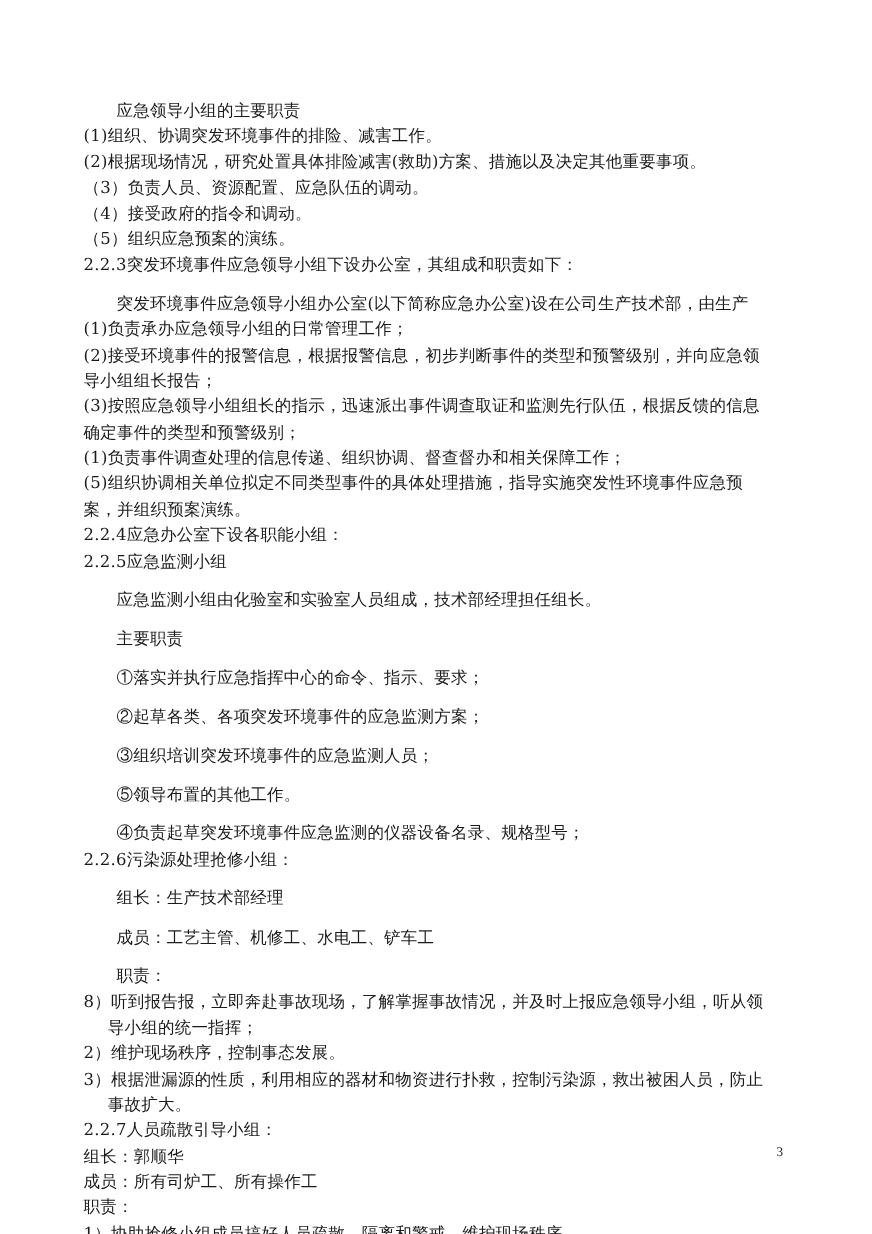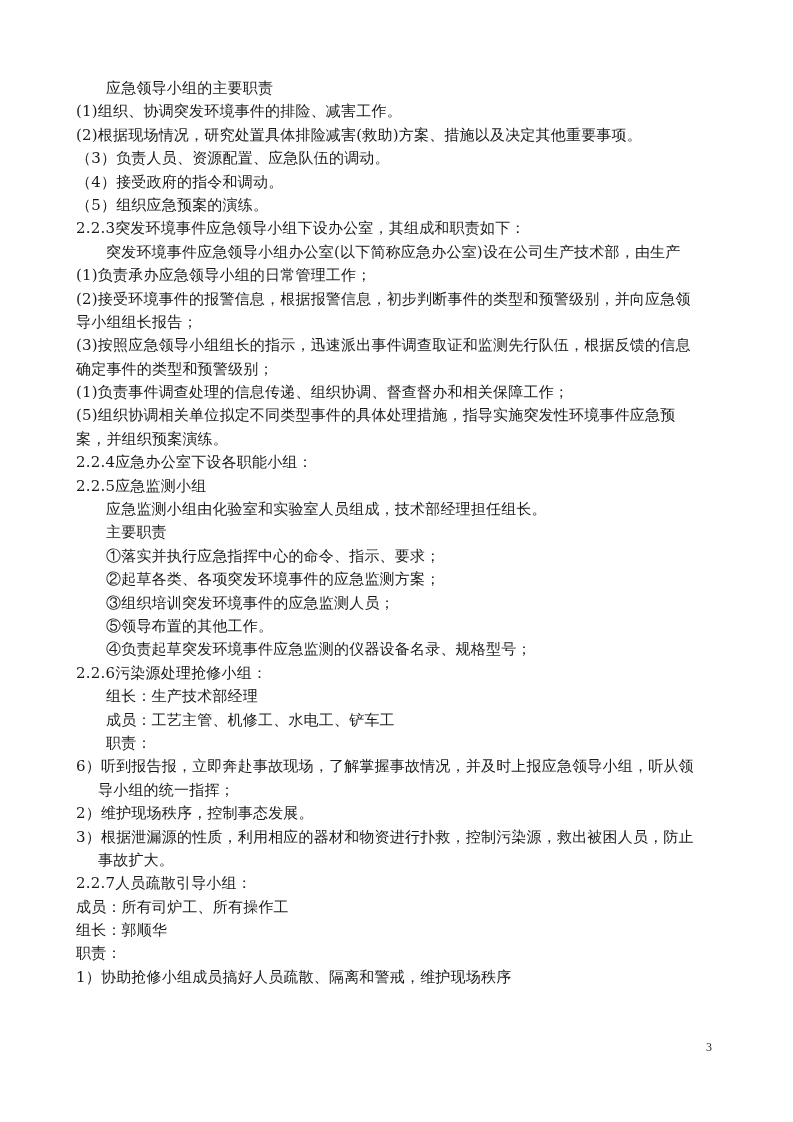--- a/index.html
+++ b/index.html
@@ -21,21 +21,21 @@
       top: 77px;
       width: 644px;
     }
     .line {
       font-size: 15px;
       line-height: 23.4px;
       height: 23.4px;
       white-space: nowrap;
       letter-spacing: 0.2px;
     }
-    .indent { padding-left: 30px; }
+    .indent { padding-left: 30px; margin-top: 12px; }
     .hang { padding-left: 22px; }
     .page-number {
       position: absolute;
       left: 706px;
       top: 1040px;
       font-size: 12px;
       font-family: "Liberation Serif", serif;
       color: #222;
     }
   </style>
@@ -70,26 +70,26 @@
   <div class="line indent">①落实并执行应急指挥中心的命令、指示、要求；</div>
   <div class="line indent">②起草各类、各项突发环境事件的应急监测方案；</div>
   <div class="line indent">③组织培训突发环境事件的应急监测人员；</div>
   <div class="line indent">⑤领导布置的其他工作。</div>
   <div class="line indent">④负责起草突发环境事件应急监测的仪器设备名录、规格型号；</div>
 
   <div class="line">2.2.6污染源处理抢修小组：</div>
   <div class="line indent">组长：生产技术部经理</div>
   <div class="line indent">成员：工艺主管、机修工、水电工、铲车工</div>
   <div class="line indent">职责：</div>
-  <div class="line">6）听到报告报，立即奔赴事故现场，了解掌握事故情况，并及时上报应急领导小组，听从领</div>
+  <div class="line">8）听到报告报，立即奔赴事故现场，了解掌握事故情况，并及时上报应急领导小组，听从领</div>
   <div class="line hang">导小组的统一指挥；</div>
   <div class="line">2）维护现场秩序，控制事态发展。</div>
   <div class="line">3）根据泄漏源的性质，利用相应的器材和物资进行扑救，控制污染源，救出被困人员，防止</div>
   <div class="line hang">事故扩大。</div>
 
   <div class="line">2.2.7人员疏散引导小组：</div>
+  <div class="line">组长：郭顺华</div>
   <div class="line">成员：所有司炉工、所有操作工</div>
-  <div class="line">组长：郭顺华</div>
   <div class="line">职责：</div>
   <div class="line">1）协助抢修小组成员搞好人员疏散、隔离和警戒，维护现场秩序</div>
 </div>
 
 <div class="page-number">3</div>
 
 </body></html>

